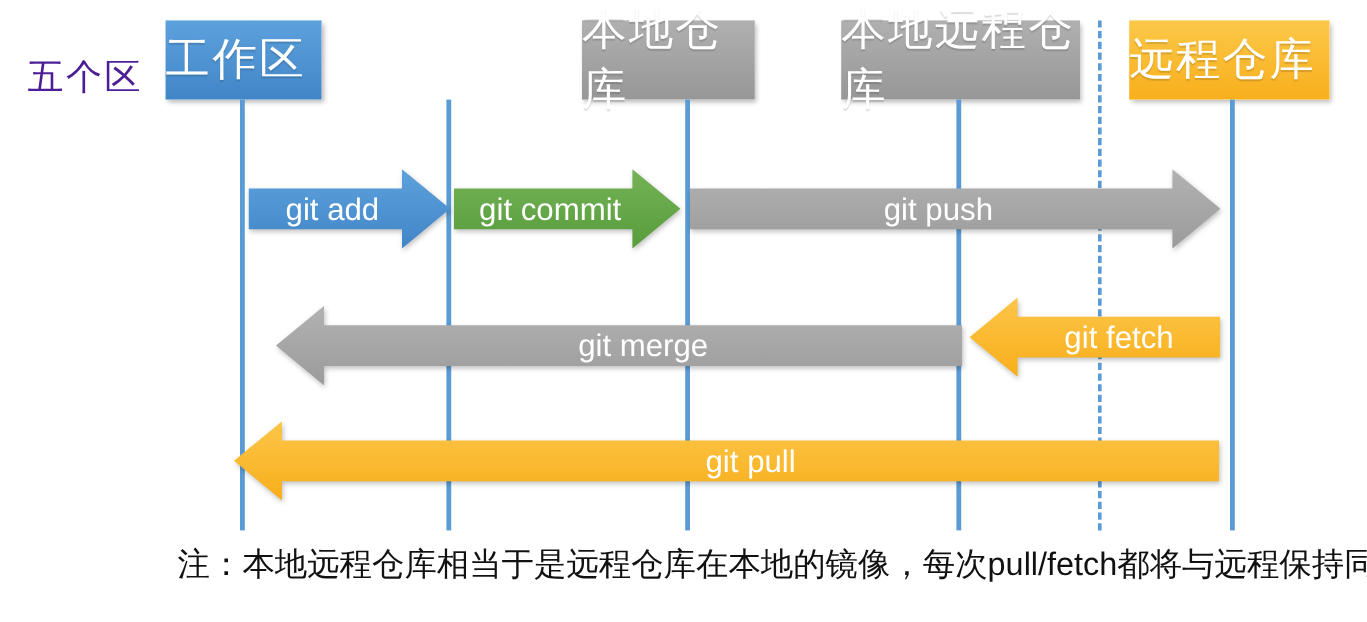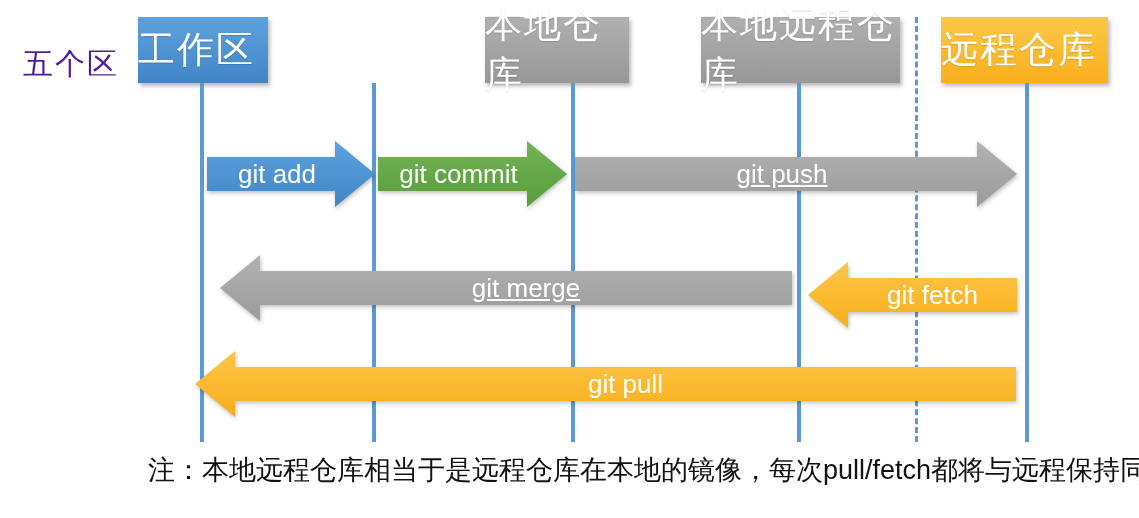--- a/index.html
+++ b/index.html
@@ -75,28 +75,28 @@
   .arrow.right {
     clip-path: polygon(0 16px, calc(100% - 40px) 16px, calc(100% - 40px) 0, 100% 50%, calc(100% - 40px) 100%, calc(100% - 40px) 50px, 0 50px);
     padding-right: 28px;
   }
   .arrow.left {
     clip-path: polygon(40px 16px, 40px 0, 0 50%, 40px 100%, 40px 50px, 100% 50px, 100% 16px);
     padding-left: 40px;
   }
   .ar-blue   { background: linear-gradient(#5da2dd, #4185c7); }
   .ar-green  { background: linear-gradient(#74b357, #579c3b); }
-  .ar-gray   { background: linear-gradient(#b2b2b2, #9b9b9b); text-decoration: underline; }
+  .ar-gray   { background: linear-gradient(#b2b2b2, #9b9b9b); }
   .ar-yellow { background: linear-gradient(#fcc649, #f8ae1a); }
 
   .aw-add    { left: 207px; top: 141px; width: 168px; }
   .aw-commit { left: 378px; top: 141px; width: 189px; }
   .aw-push   { left: 575px; top: 141px; width: 442px; }
-  .aw-merge  { left: 220px; top: 255px; width: 572px; }
-  .aw-fetch  { left: 808px; top: 262px; width: 209px; }
+  .aw-merge  { left: 230px; top: 255px; width: 572px; }
+  .aw-fetch  { left: 808px; top: 248px; width: 209px; }
   .aw-pull   { left: 195px; top: 351px; width: 821px; }
 
   
   .note {
     position: absolute;
     left: 148px; top: 452px;
     font-size: 27px;
     color: #111111;
     white-space: nowrap;
   }

